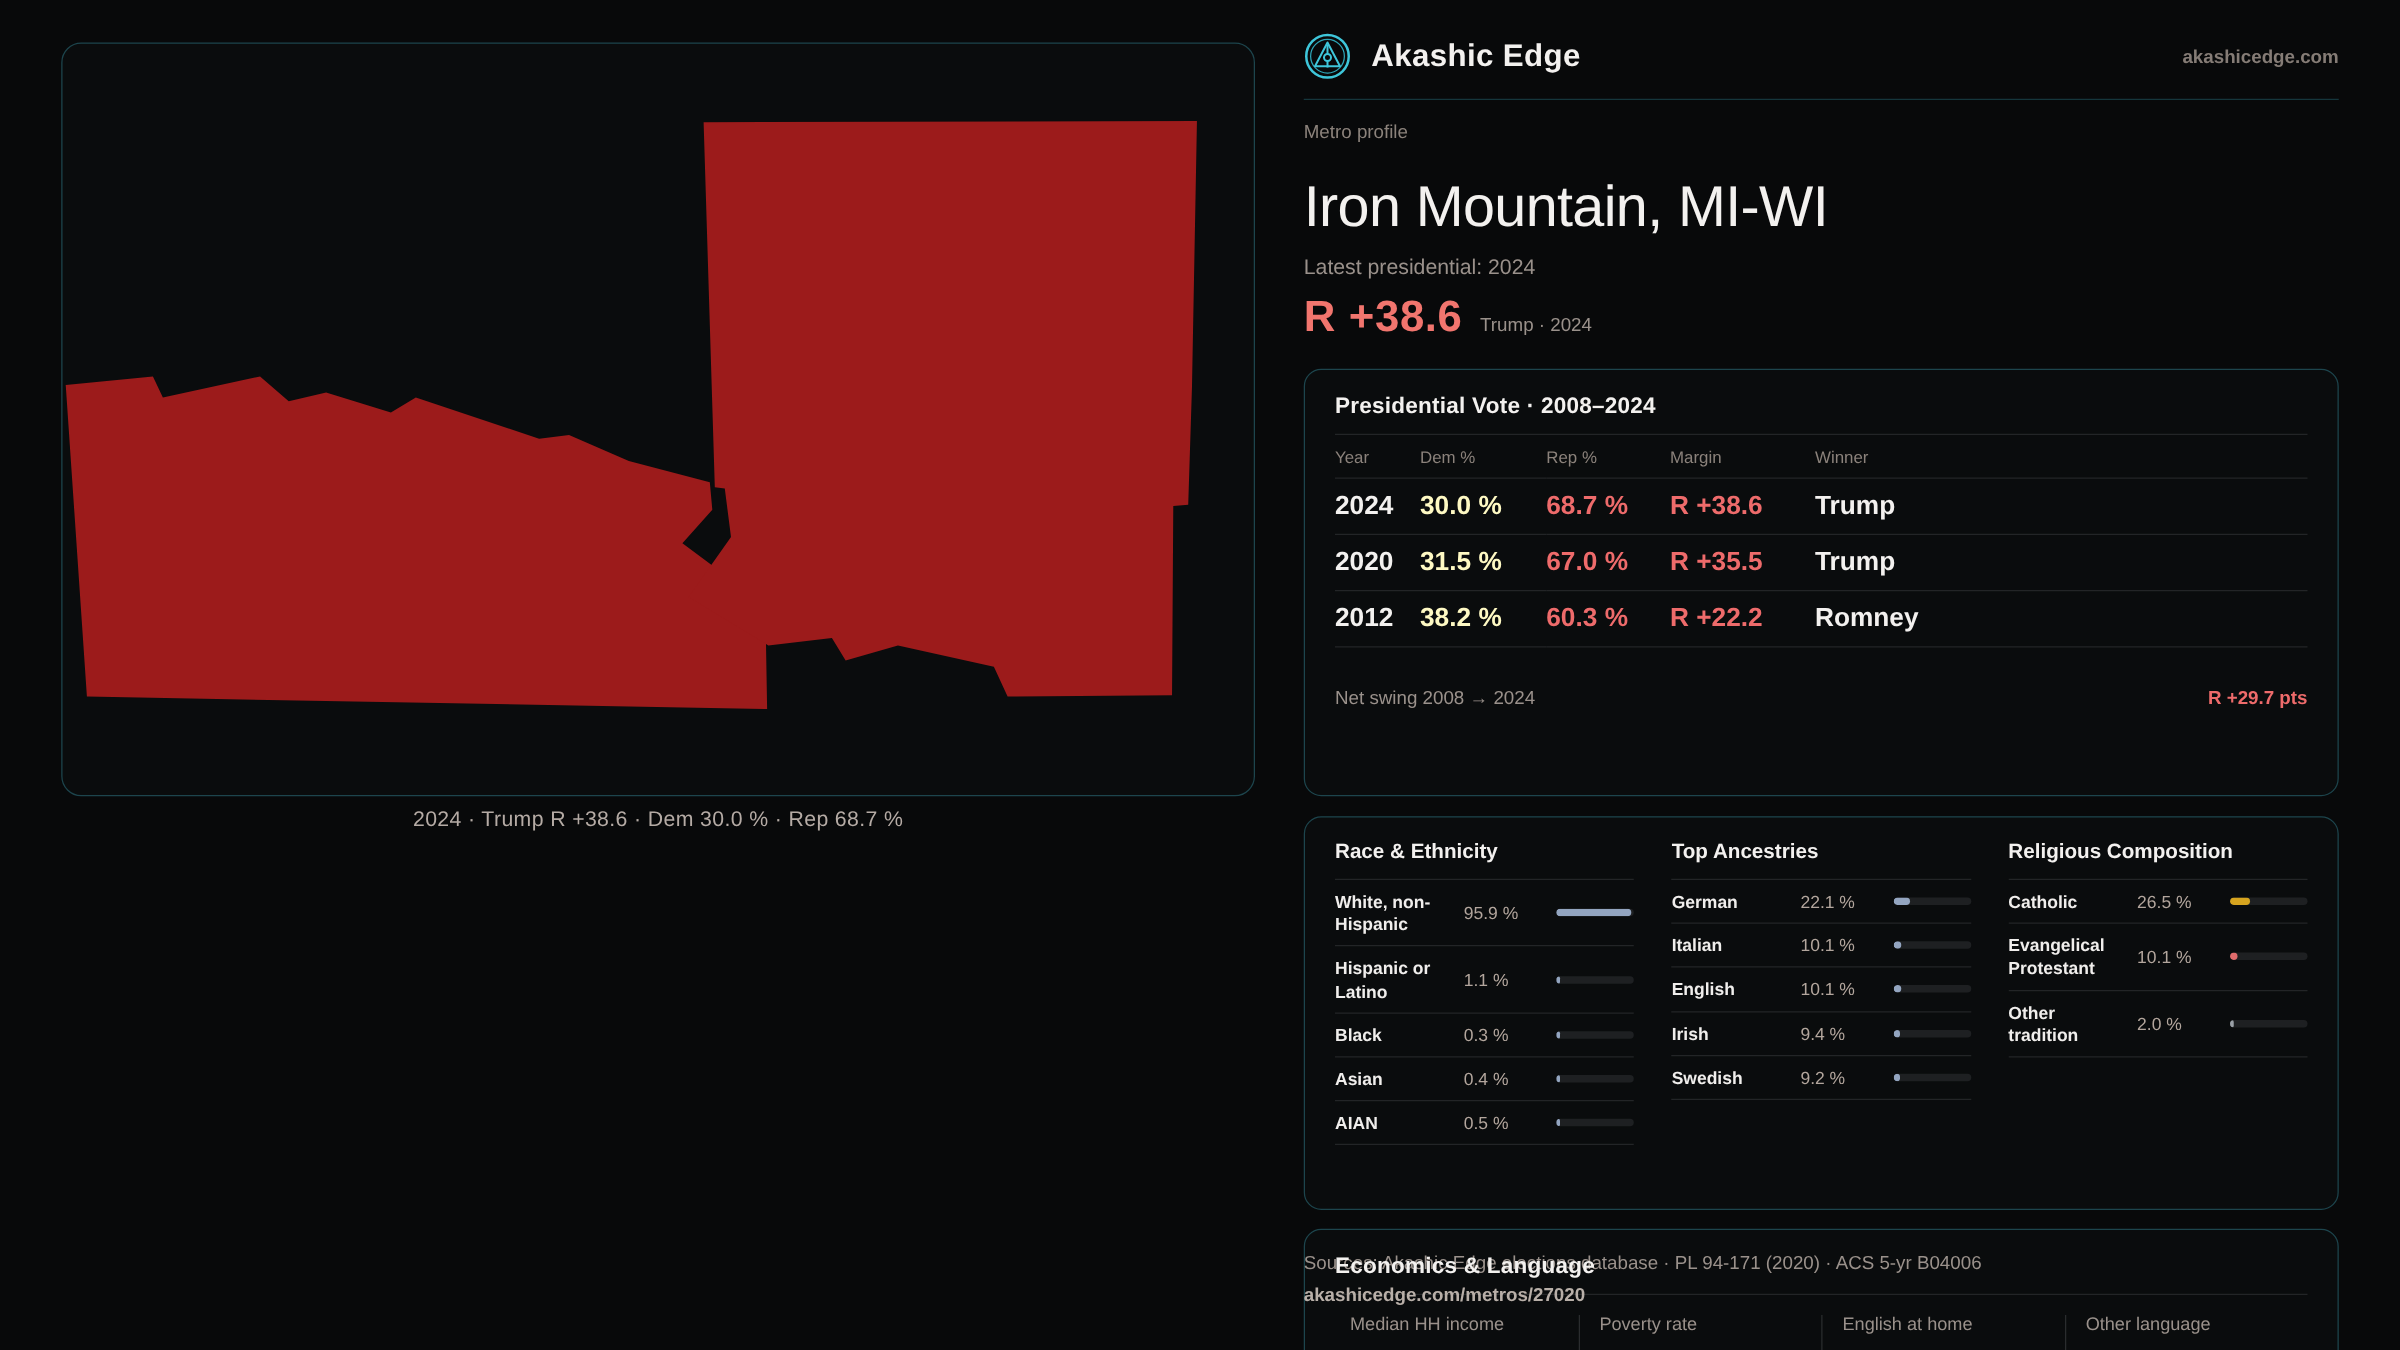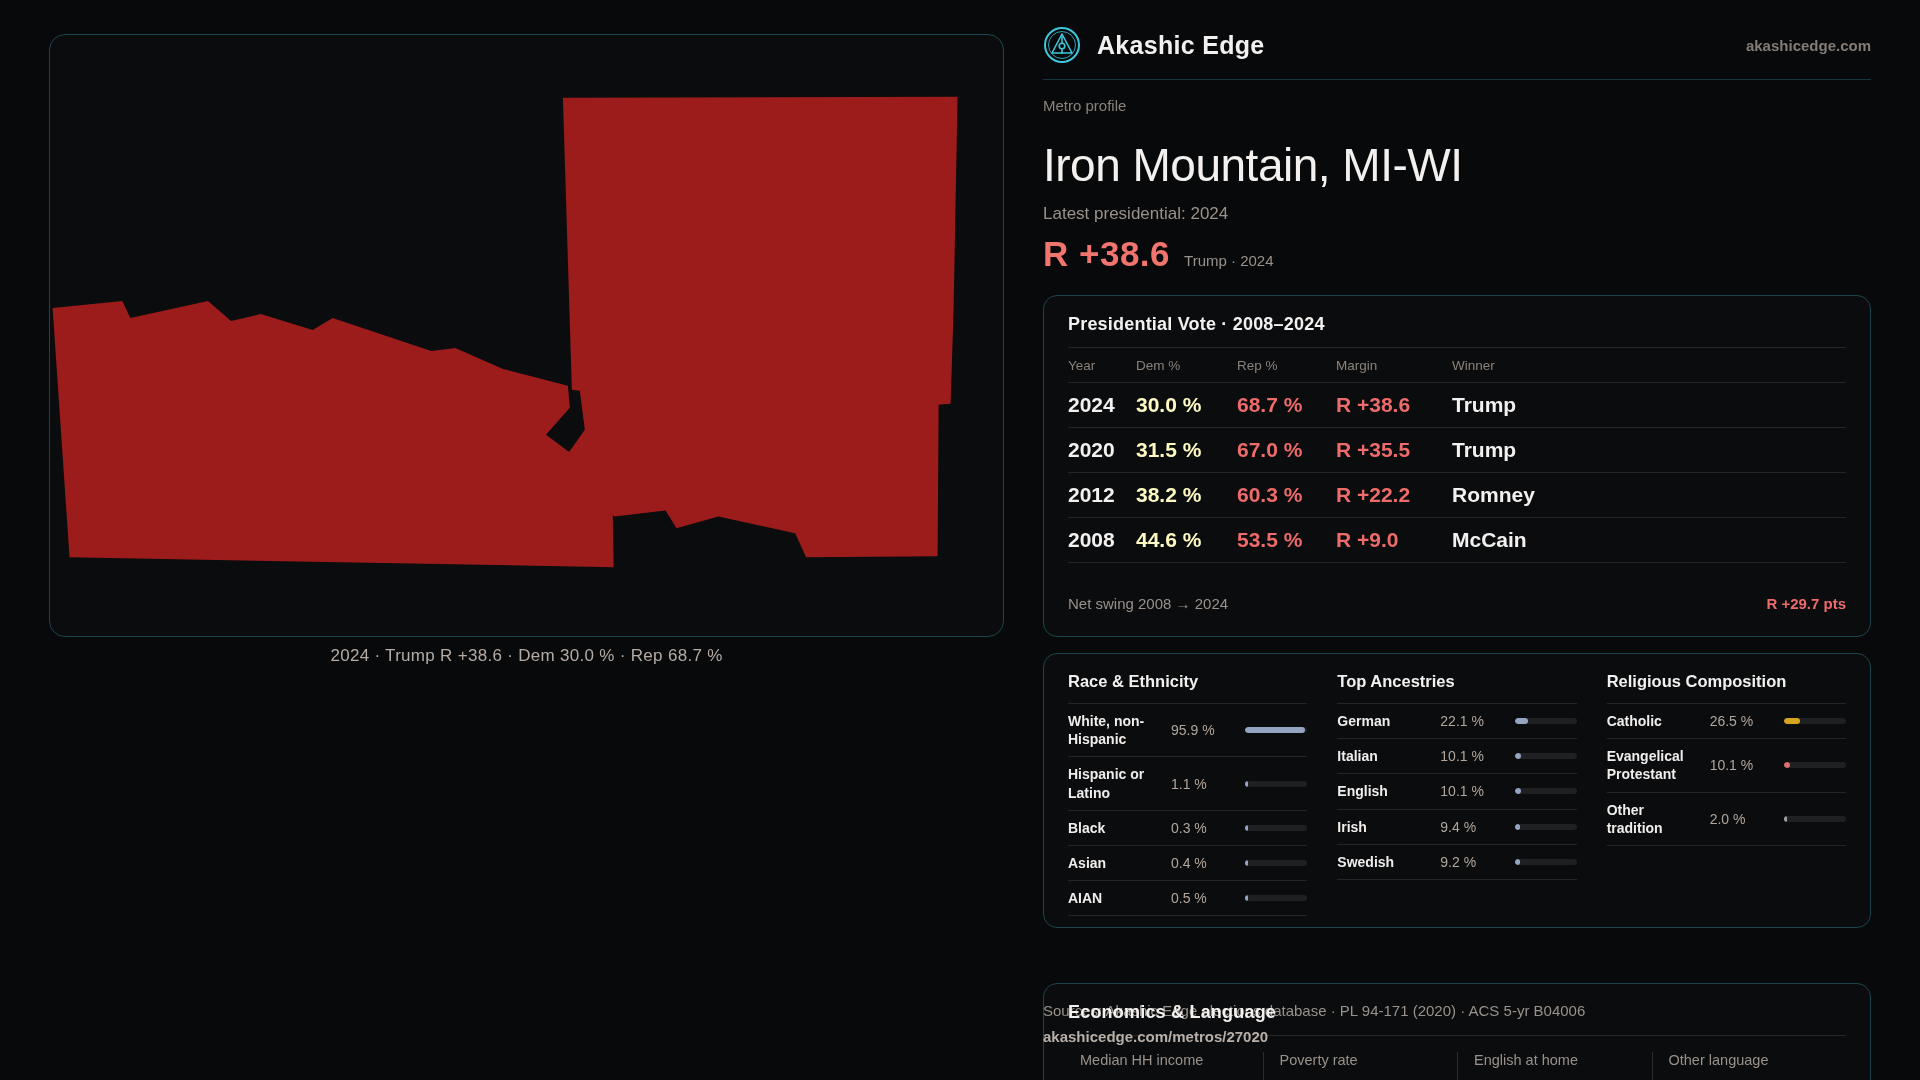--- a/index.html
+++ b/index.html
@@ -32,21 +32,21 @@
   .headline{ margin-top:10px; display:flex; align-items:baseline; }
   .headline-margin{ font-size:35px; font-weight:700; color:#f1756e; letter-spacing:.5px; }
   .headline-ctx{ margin-left:14px; font-size:15px; color:#9a918b; }
   
   .panel{
     position:absolute; left:0; width:828px;
     background:#0a0c0d; border:1px solid #1d454d; border-radius:14px;
     padding:18px 24px;
   }
   .panel-vote{ top:295px; height:342px; }
-  .panel-demo{ top:653px; height:275px; }
+  .panel-demo{ top:653px; height:315px; }
   .panel-econ{ top:983px; height:150px; }
   .panel-title{ font-size:18px; font-weight:700; letter-spacing:.2px; }
   .title-divider{ height:1px; background:#232527; margin-top:12px; }
   
   table.vote{ width:100%; border-collapse:collapse; table-layout:fixed; }
   .vote col.c-year{width:68px} .vote col.c-dem{width:101px} .vote col.c-rep{width:99px} .vote col.c-margin{width:116px}
   .vote th{
     font-size:13.5px; color:#8b827b; font-weight:400; text-align:left;
     padding:10px 0 9px; border-bottom:1px solid #232527;
   }
@@ -149,27 +149,20 @@
             <td class="margin">R +35.5</td>
             <td class="winner">Trump</td>
           </tr>
           <tr>
             <td class="year">2012</td>
             <td class="dem">38.2 %</td>
             <td class="rep">60.3 %</td>
             <td class="margin">R +22.2</td>
             <td class="winner">Romney</td>
           </tr>
-          <tr>
-            <td class="year">2008</td>
-            <td class="dem">44.6 %</td>
-            <td class="rep">53.5 %</td>
-            <td class="margin">R +9.0</td>
-            <td class="winner">McCain</td>
-          </tr>
         </tbody>
     </table>
     <div class="vote-footer">
       <span class="fl">Net swing 2008 → 2024</span>
       <span class="fv">R +29.7 pts</span>
     </div>
   </div>
 
   <div class="panel panel-demo">
     <div class="demo-grid" id="demo-grid">

